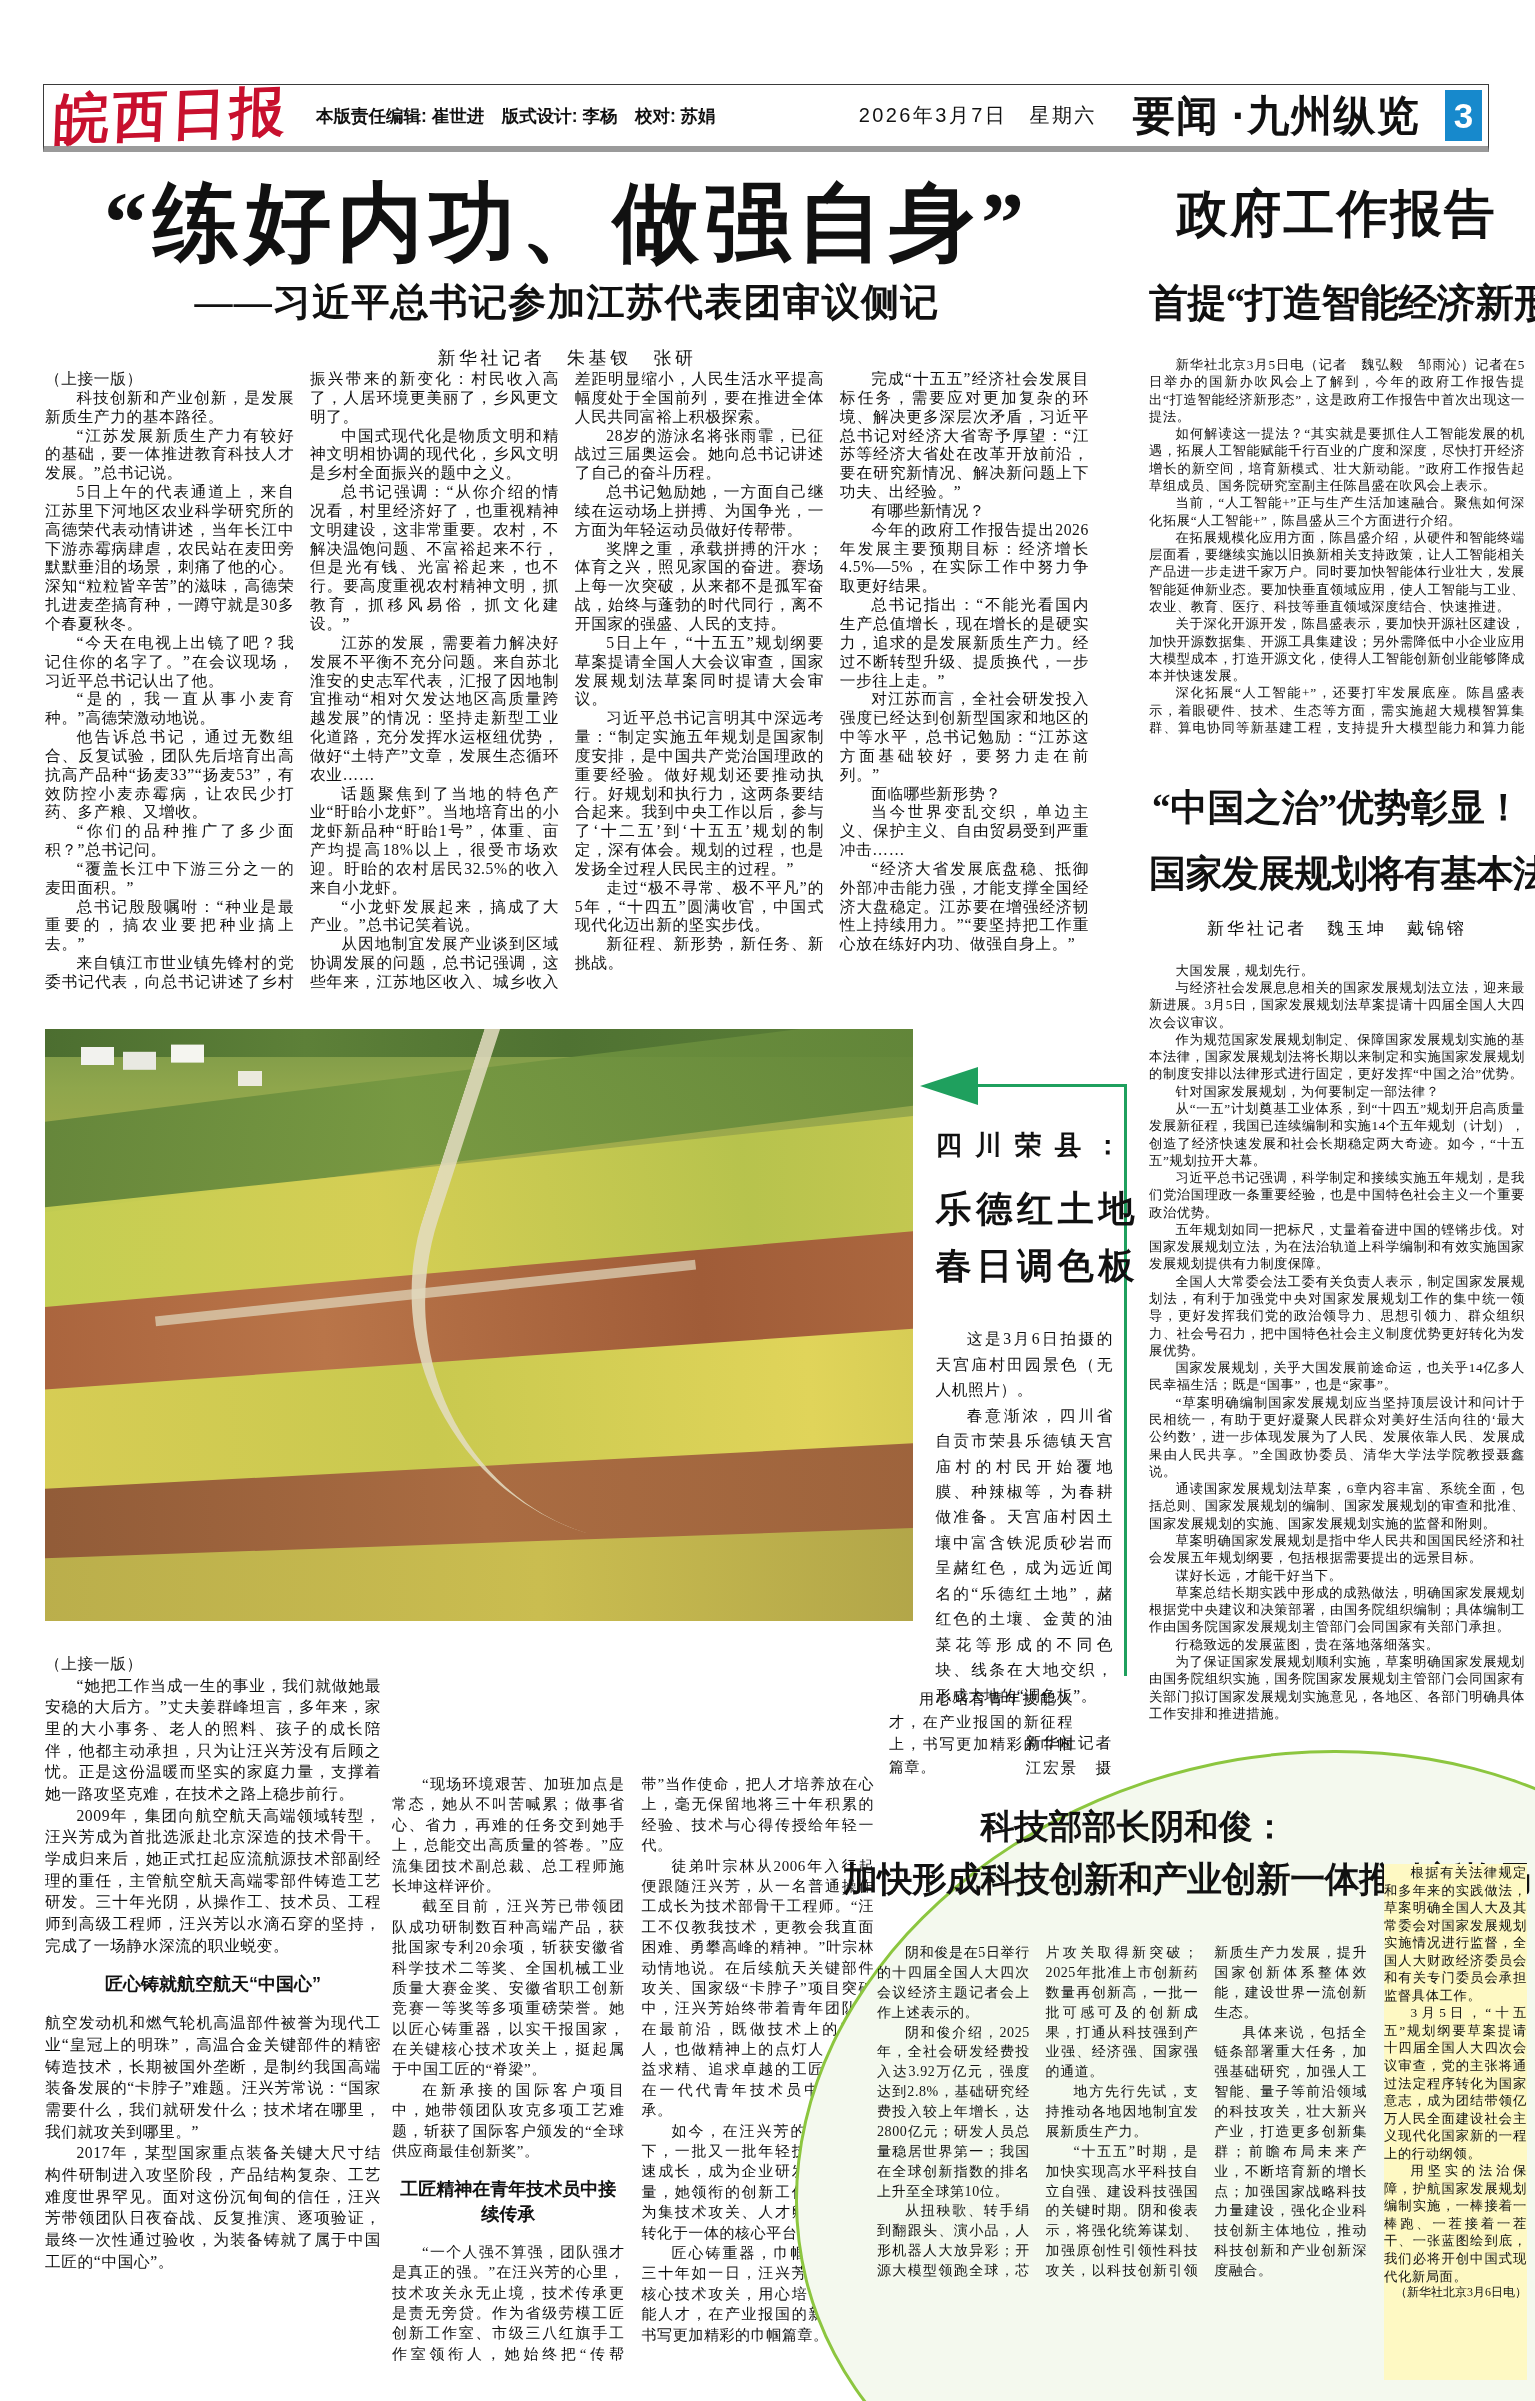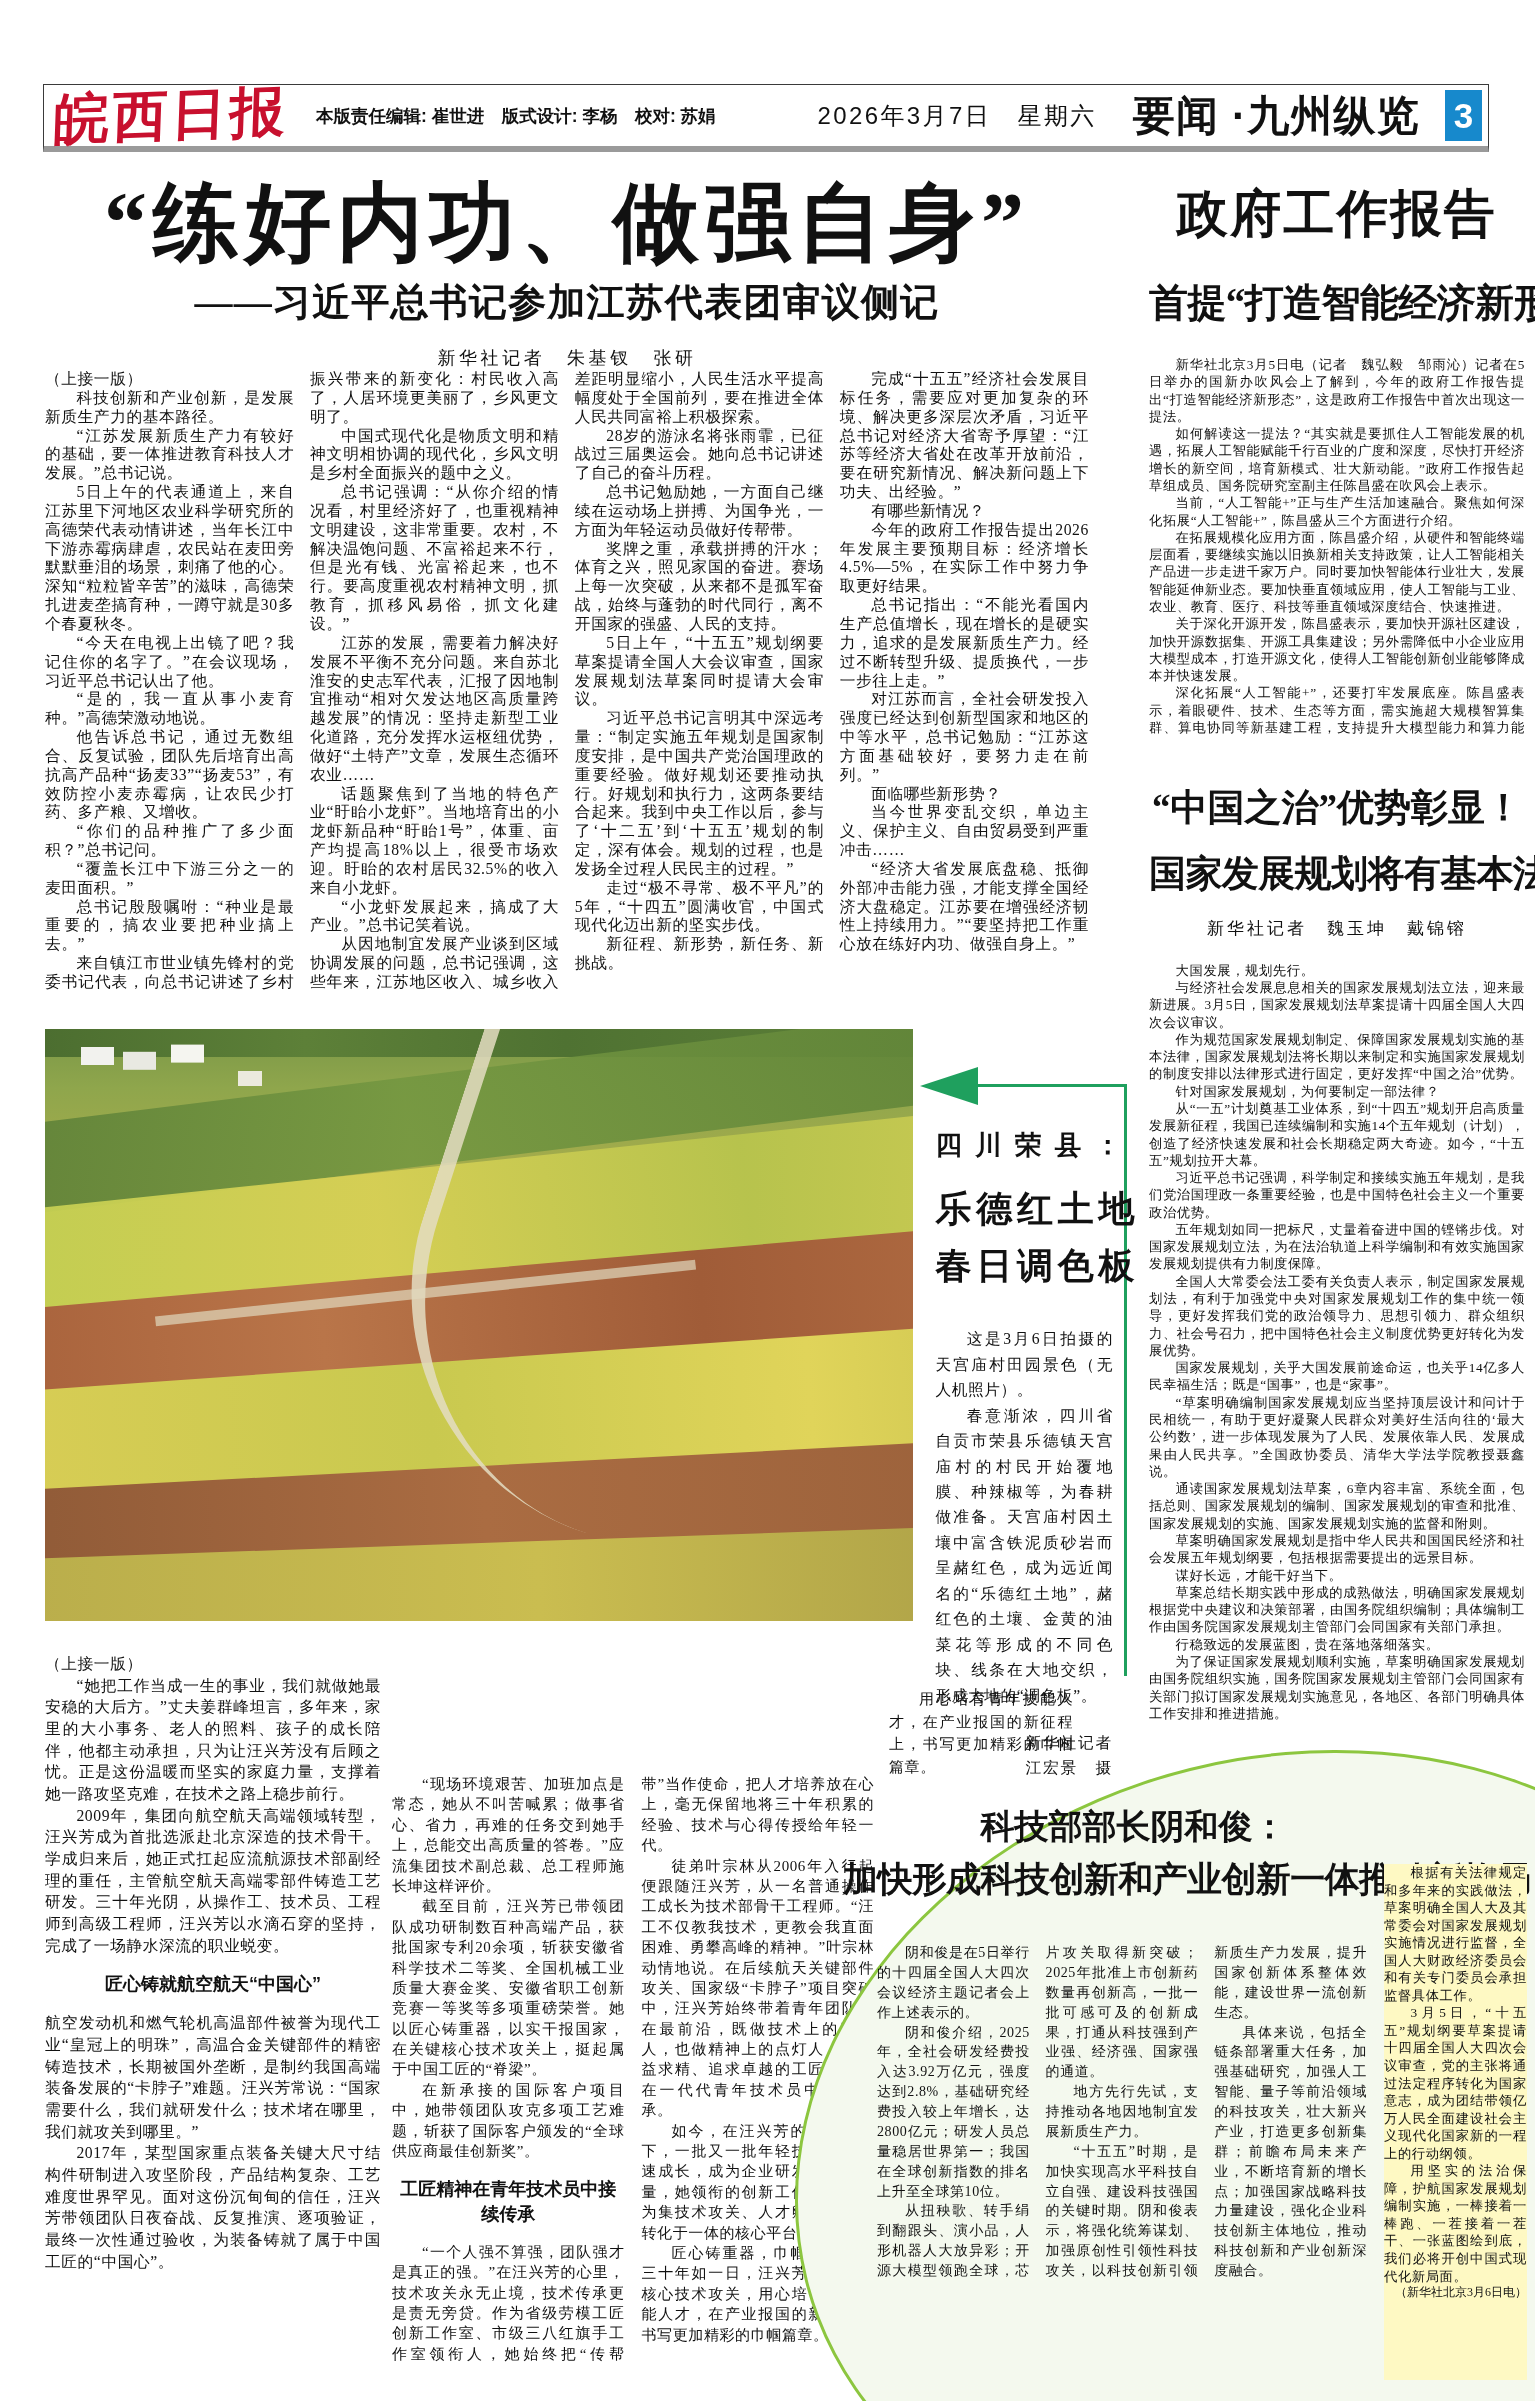--- a/index.html
+++ b/index.html
@@ -6,21 +6,21 @@
   .page{position:relative;width:1535px;height:2401px;background:#ffffff;overflow:hidden;
         font-family:"Liberation Serif", serif;color:#111;}
   
   .masthead-bar{position:absolute;left:43px;top:84px;width:1446px;height:68px;
     border:1.8px solid #3a3a3a;border-bottom:6px solid #9a9a9a;background:#fff;
     display:flex;align-items:center;box-sizing:border-box;}
   .masthead{font-size:55px;font-weight:bold;color:#c8102e;margin-left:9.6px;letter-spacing:3.6px;
     transform:rotate(-2deg) skewX(-4deg);white-space:nowrap;line-height:1;}
   .editors{font-family:"Liberation Sans",sans-serif;font-size:17.5px;font-weight:bold;margin-left:28px;white-space:nowrap;}
   .hspacer{flex:1;}
-  .pubdate{font-size:24px;letter-spacing:2.4px;white-space:nowrap;font-family:"Liberation Sans",sans-serif;}
+  .pubdate{font-size:20px;letter-spacing:2.4px;white-space:nowrap;font-family:"Liberation Sans",sans-serif;}
   .section-title{font-size:42px;font-weight:bold;margin:0 25px 0 36px;white-space:nowrap;letter-spacing:1.2px;
     font-family:"Liberation Sans",sans-serif;}
   .pagebox{width:37px;height:51px;background:#1789cc;color:#fff;font-size:35px;font-weight:bold;
     display:flex;align-items:center;justify-content:center;margin-right:6px;font-family:"Liberation Sans",sans-serif;}
   
   .lead-head{position:absolute;left:45px;top:176px;width:1044px;text-align:center;}
   .lead-title{font-size:86px;font-weight:bold;letter-spacing:6px;margin:0;line-height:1.1;white-space:nowrap;}
   .lead-sub{font-size:38px;font-weight:bold;margin:6px 0 0 0;letter-spacing:1.2px;white-space:nowrap;}
   .lead-byline{font-size:18px;margin-top:18px;letter-spacing:3.6px;}
   .lead-body{position:absolute;left:45px;top:370px;width:1044px;height:651px;

